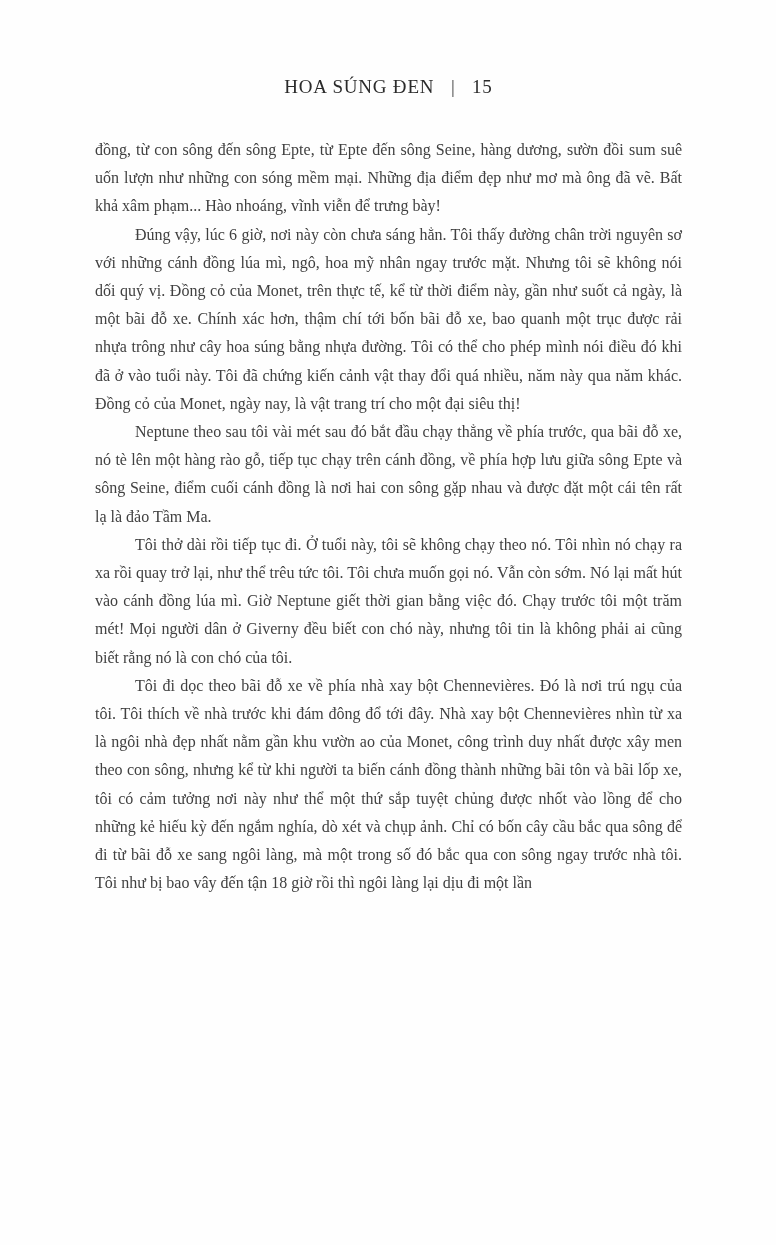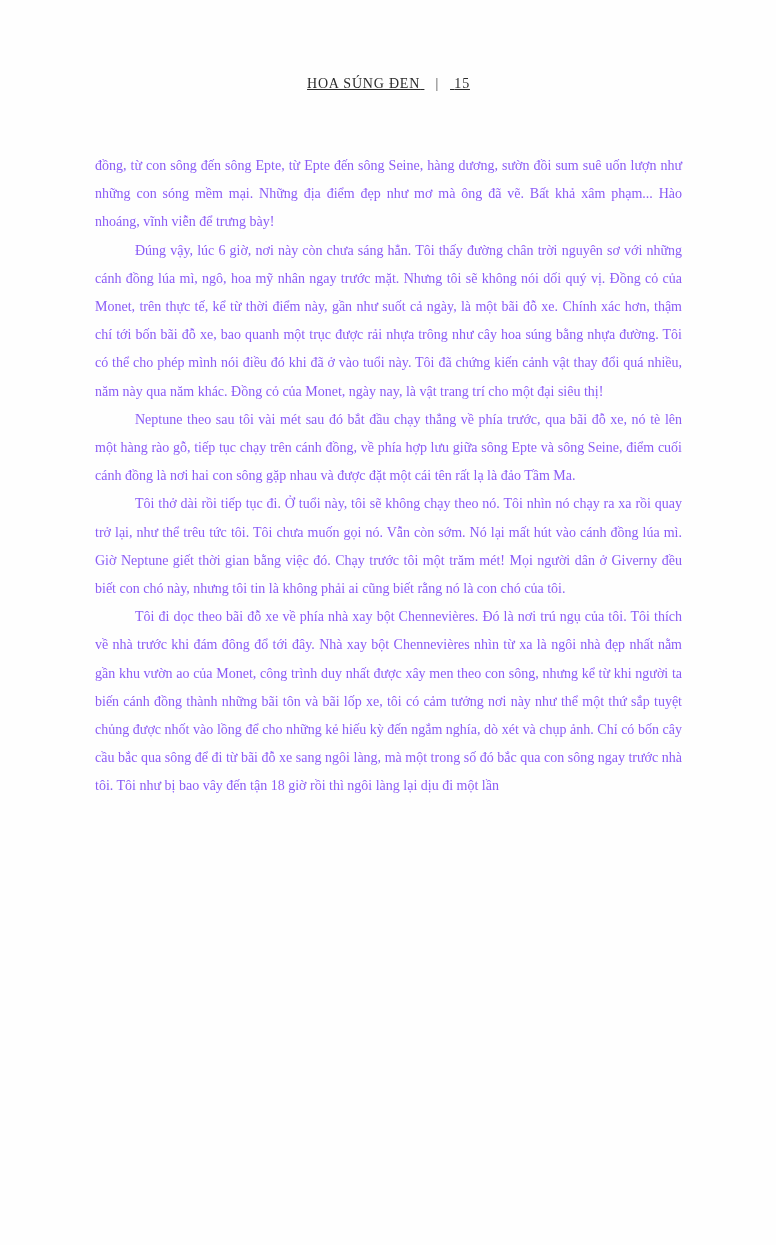--- a/index.html
+++ b/index.html
@@ -17,42 +17,41 @@
   }
   .page {
     box-sizing: border-box;
     width: 776px;
     height: 1245px;
     padding: 76px 94px 0 95px;
     background: #fefefe;
   }
   .running-header {
     text-align: center;
-    font-size: 14px;
+    font-size: 19px;
     letter-spacing: 0.8px;
     color: #2b2b2b;
     white-space: nowrap;
     height: 20px;
-    text-decoration: underline;
   }
   .running-header .sep {
     display: inline-block;
     margin: 0 11px;
     color: #444444;
     font-weight: 400;
   }
   .running-header .title {
     font-weight: 500;
   }
   .body-text {
-    margin-top: 56px;
-    font-size: 14px;
+    margin-top: 40px;
+    font-size: 16px;
     line-height: 28.2px;
     text-align: justify;
-    color: #8b5cf6;
+    color: #404040;
   }
   .body-text p {
     margin: 0;
     padding: 0;
   }
   .body-text p.indented {
     text-indent: 40px;
   }
 </style>
 </head>

